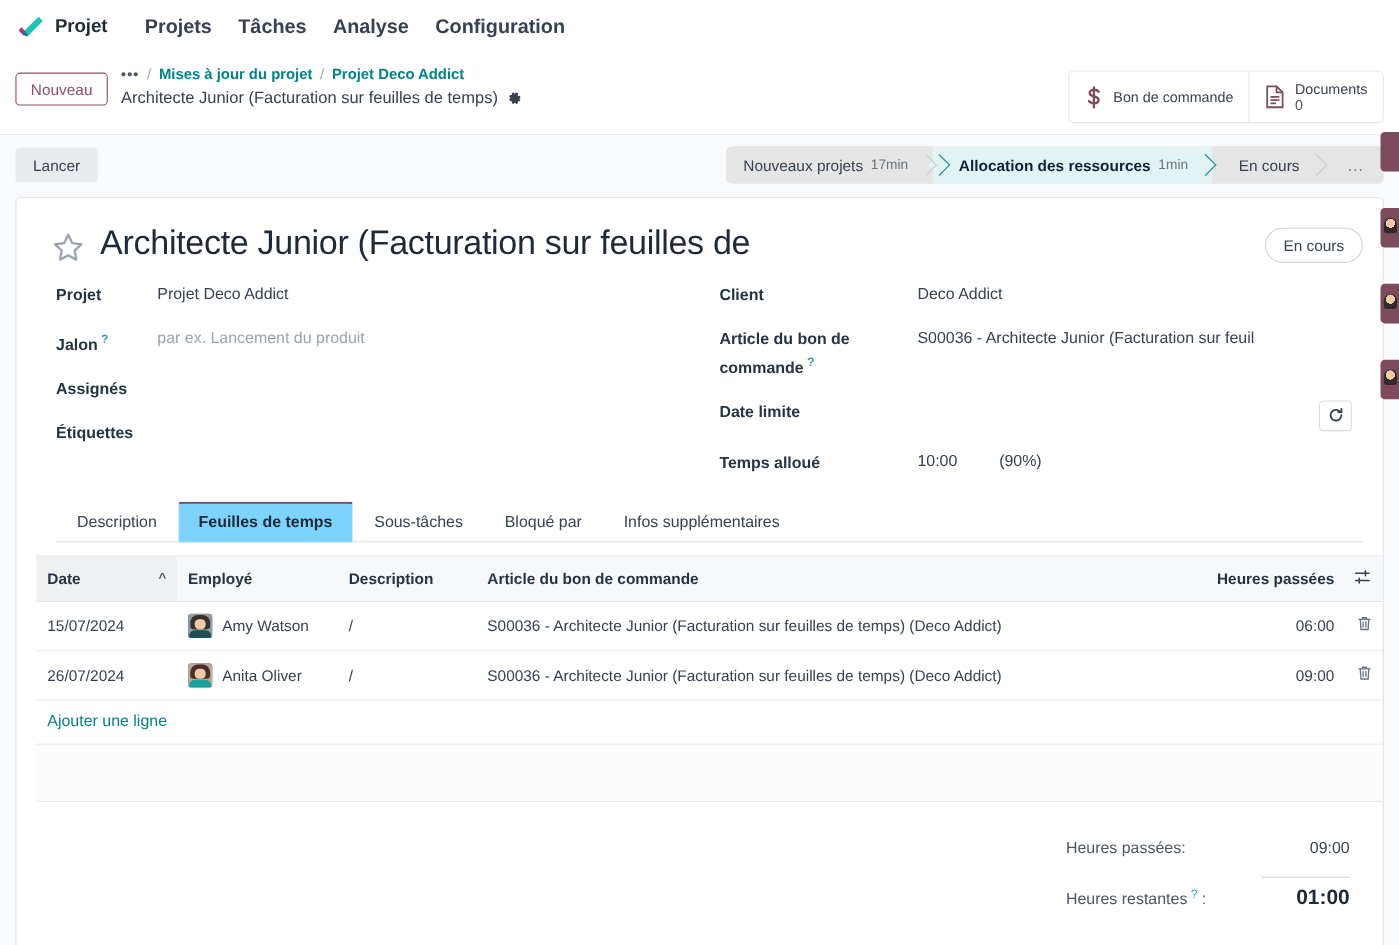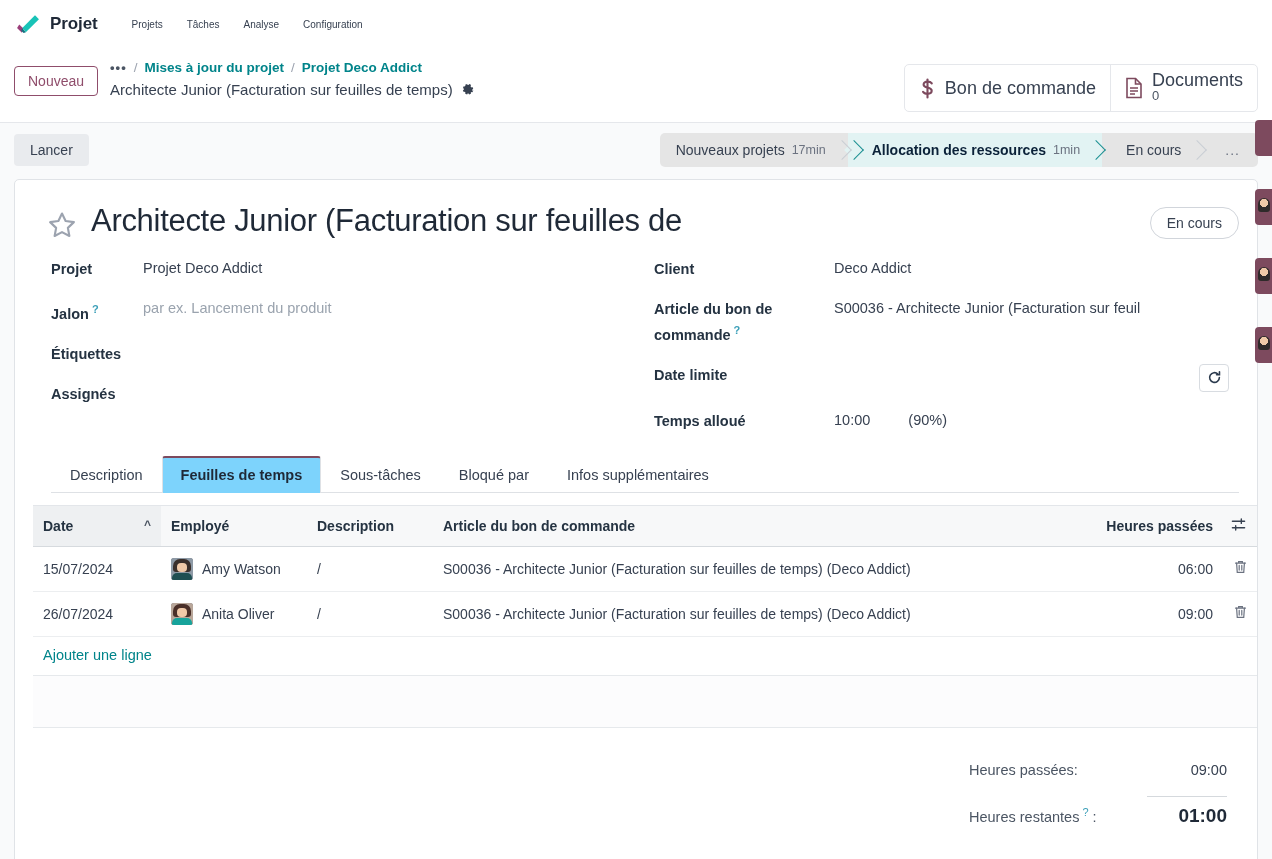--- a/index.html
+++ b/index.html
@@ -21,22 +21,22 @@
     align-items: center;
     padding: 0 10px 0 14px;
     gap: 0;
   }
   .brand-logo { width: 28px; height: 28px; display: block; margin-right: 8px; flex: 0 0 auto; }
   .brand-name {
     font-size: 17px; font-weight: 700; color: #1f2937;
     margin-right: 22px; letter-spacing: -0.1px;
   }
   .nav-item {
-    font-size: 10px; color: #374151; padding: 6px 12px;
-    border-radius: 4px; cursor: pointer; white-space: nowrap;
+    font-size: 18px; color: #374151; padding: 6px 12px;
+    border-radius: 4px; cursor: pointer; white-space: nowrap; font-weight: bold;
   }
 
   
   .control-panel {
     background: #ffffff;
     border-bottom: 1px solid #e5e7eb;
     display: flex;
     align-items: flex-start;
     padding: 8px 14px 10px 14px;
     min-height: 62px;
@@ -73,21 +73,21 @@
   }
   .stat-btn {
     display: flex; align-items: center; gap: 9px;
     padding: 8px 14px;
     cursor: pointer;
     border-right: 1px solid #e5e7eb;
   }
   .stat-btn:last-child { border-right: none; }
   .stat-icon { color: #7d4a5e; display: flex; align-items: center; }
   .stat-txt { display: flex; flex-direction: column; line-height: 15px; }
-  .stat-label { font-size: 18px; color: #374151; white-space: nowrap; }
+  .stat-label { font-size: 13px; color: #374151; white-space: nowrap; }
   .stat-value { font-size: 13px; color: #4b5563; }
 
   
   .sb-row {
     display: flex; align-items: center;
     padding: 10px 14px 12px 14px;
     background: #f9fafb;
     gap: 12px;
   }
   .btn-action {
@@ -407,25 +407,25 @@
         <div class="flabel">Projet</div>
         <div class="fvalue">Projet Deco Addict</div>
       </div>
       <div class="frow">
         <div class="flabel">
           <span>Jalon</span><span class="help-q">?</span>
         </div>
         <div class="fvalue ph">par ex. Lancement du produit</div>
       </div>
       <div class="frow">
+        <div class="flabel">Assignés</div>
+        <div class="fvalue"></div>
+      </div>
+      <div class="frow">
         <div class="flabel">Étiquettes</div>
-        <div class="fvalue"></div>
-      </div>
-      <div class="frow">
-        <div class="flabel">Assignés</div>
         <div class="fvalue"></div>
       </div>
     </div>
 
     <div class="col right">
       <div class="frow">
         <div class="flabel">Client</div>
         <div class="fvalue">Deco Addict</div>
       </div>
       <div class="frow tall">

